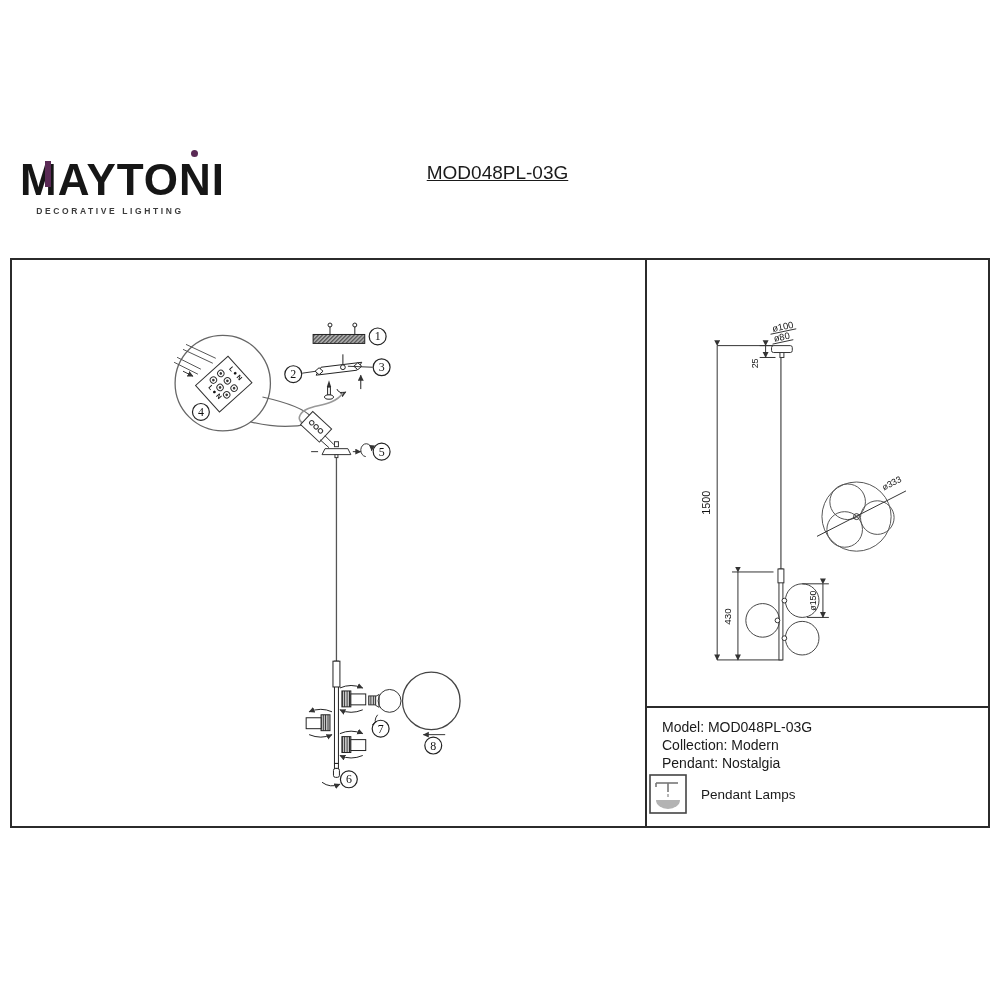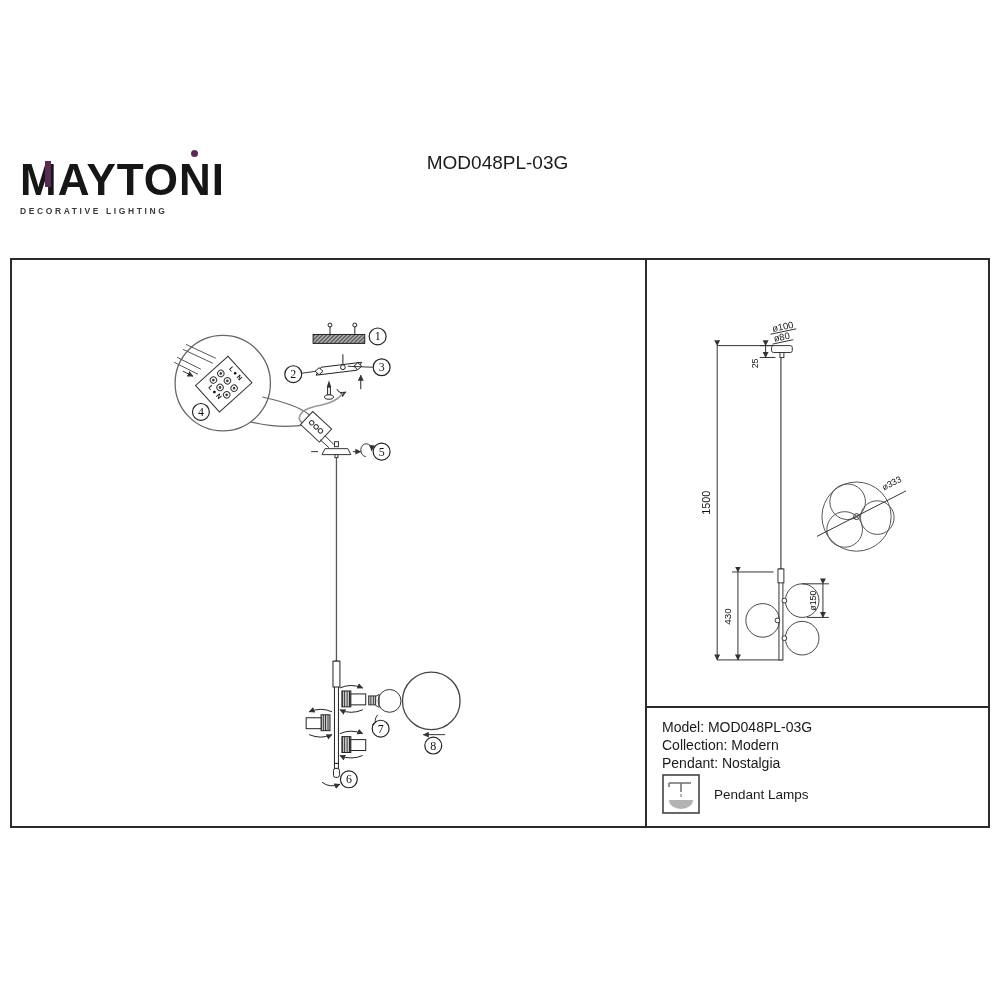--- a/index.html
+++ b/index.html
@@ -3,32 +3,32 @@
 <meta charset="utf-8">
 <style>
   html,body{margin:0;padding:0;background:#fff;}
   body{width:1000px;height:1000px;position:relative;font-family:"Liberation Sans",sans-serif;color:#1a1a1a;}
   .box{position:absolute;border:2px solid #2b2b2b;background:#fff;box-sizing:border-box;}
   
   .logo{position:absolute;left:20px;top:158px;width:180px;}
   .logo-word{position:relative;display:block;font-weight:bold;font-size:44px;letter-spacing:1px;color:#161616;line-height:1;}
   .m-leg{position:absolute;left:25px;top:3px;width:6px;height:26px;background:#5a2a55;}
   .i-dot{position:absolute;right:2px;top:-8px;width:7px;height:7px;border-radius:50%;background:#5a2a55;}
-  .logo-tagline{display:block;margin-top:4px;font-size:8.5px;letter-spacing:2.6px;font-weight:bold;color:#3c3c3c;text-align:left;}
+  .logo-tagline{display:block;margin-top:4px;font-size:8.5px;letter-spacing:2.6px;font-weight:bold;color:#3c3c3c;text-align:center;}
   .title-block{position:absolute;left:345px;top:150px;width:305px;text-align:center;}
   .page-title{font-size:31px;font-weight:bold;margin:0;letter-spacing:0.5px;}
-  .page-model{font-size:19px;margin-top:2px;}
+  .page-model{font-size:19px;margin-top:12px;text-decoration:underline;}
   
   #assembly-box{left:10px;top:258px;width:637px;height:570px;}
   #dimension-box{left:645px;top:258px;width:345px;height:450px;}
   #info-box{left:645px;top:706px;width:345px;height:122px;display:flex;}
   .info-cell-left{width:150px;border-right:2px solid #2b2b2b;position:relative;}
   .info-cell-right{flex:1;position:relative;padding:10px 0 0 15px;box-sizing:border-box;}
   .info-line{font-size:14px;line-height:18px;}
-  .category-row{position:absolute;left:15px;top:66px;display:flex;align-items:center;}
+  .category-row{position:absolute;left:2px;top:66px;display:flex;align-items:center;}
   .category-label{font-size:13.5px;margin-left:14px;}
   svg{display:block;}
   svg text{font-family:"Liberation Sans",sans-serif;fill:#111;}
   text.stepnum{font-family:"Liberation Serif",serif;font-size:12px;}
   .fill-box-svg{position:absolute;left:0;top:0;width:100%;height:100%;}
 </style>
 </head>
 <body>
 
 <div class="logo">

